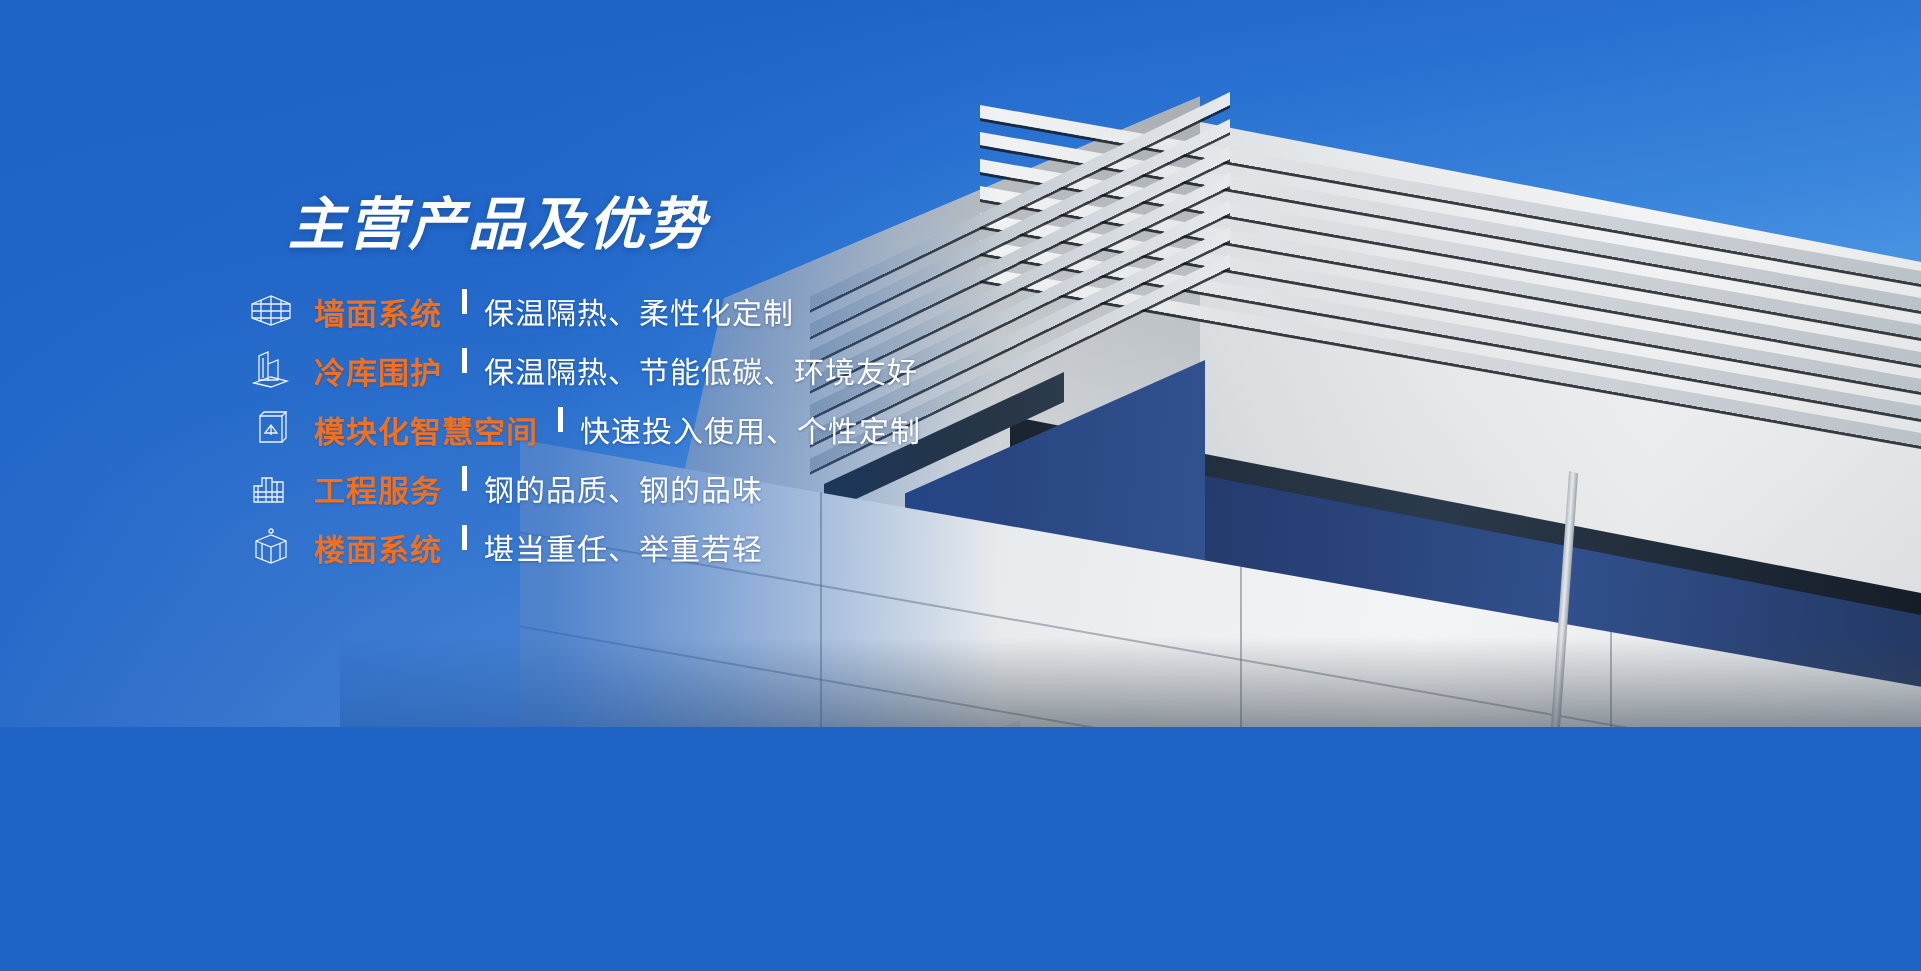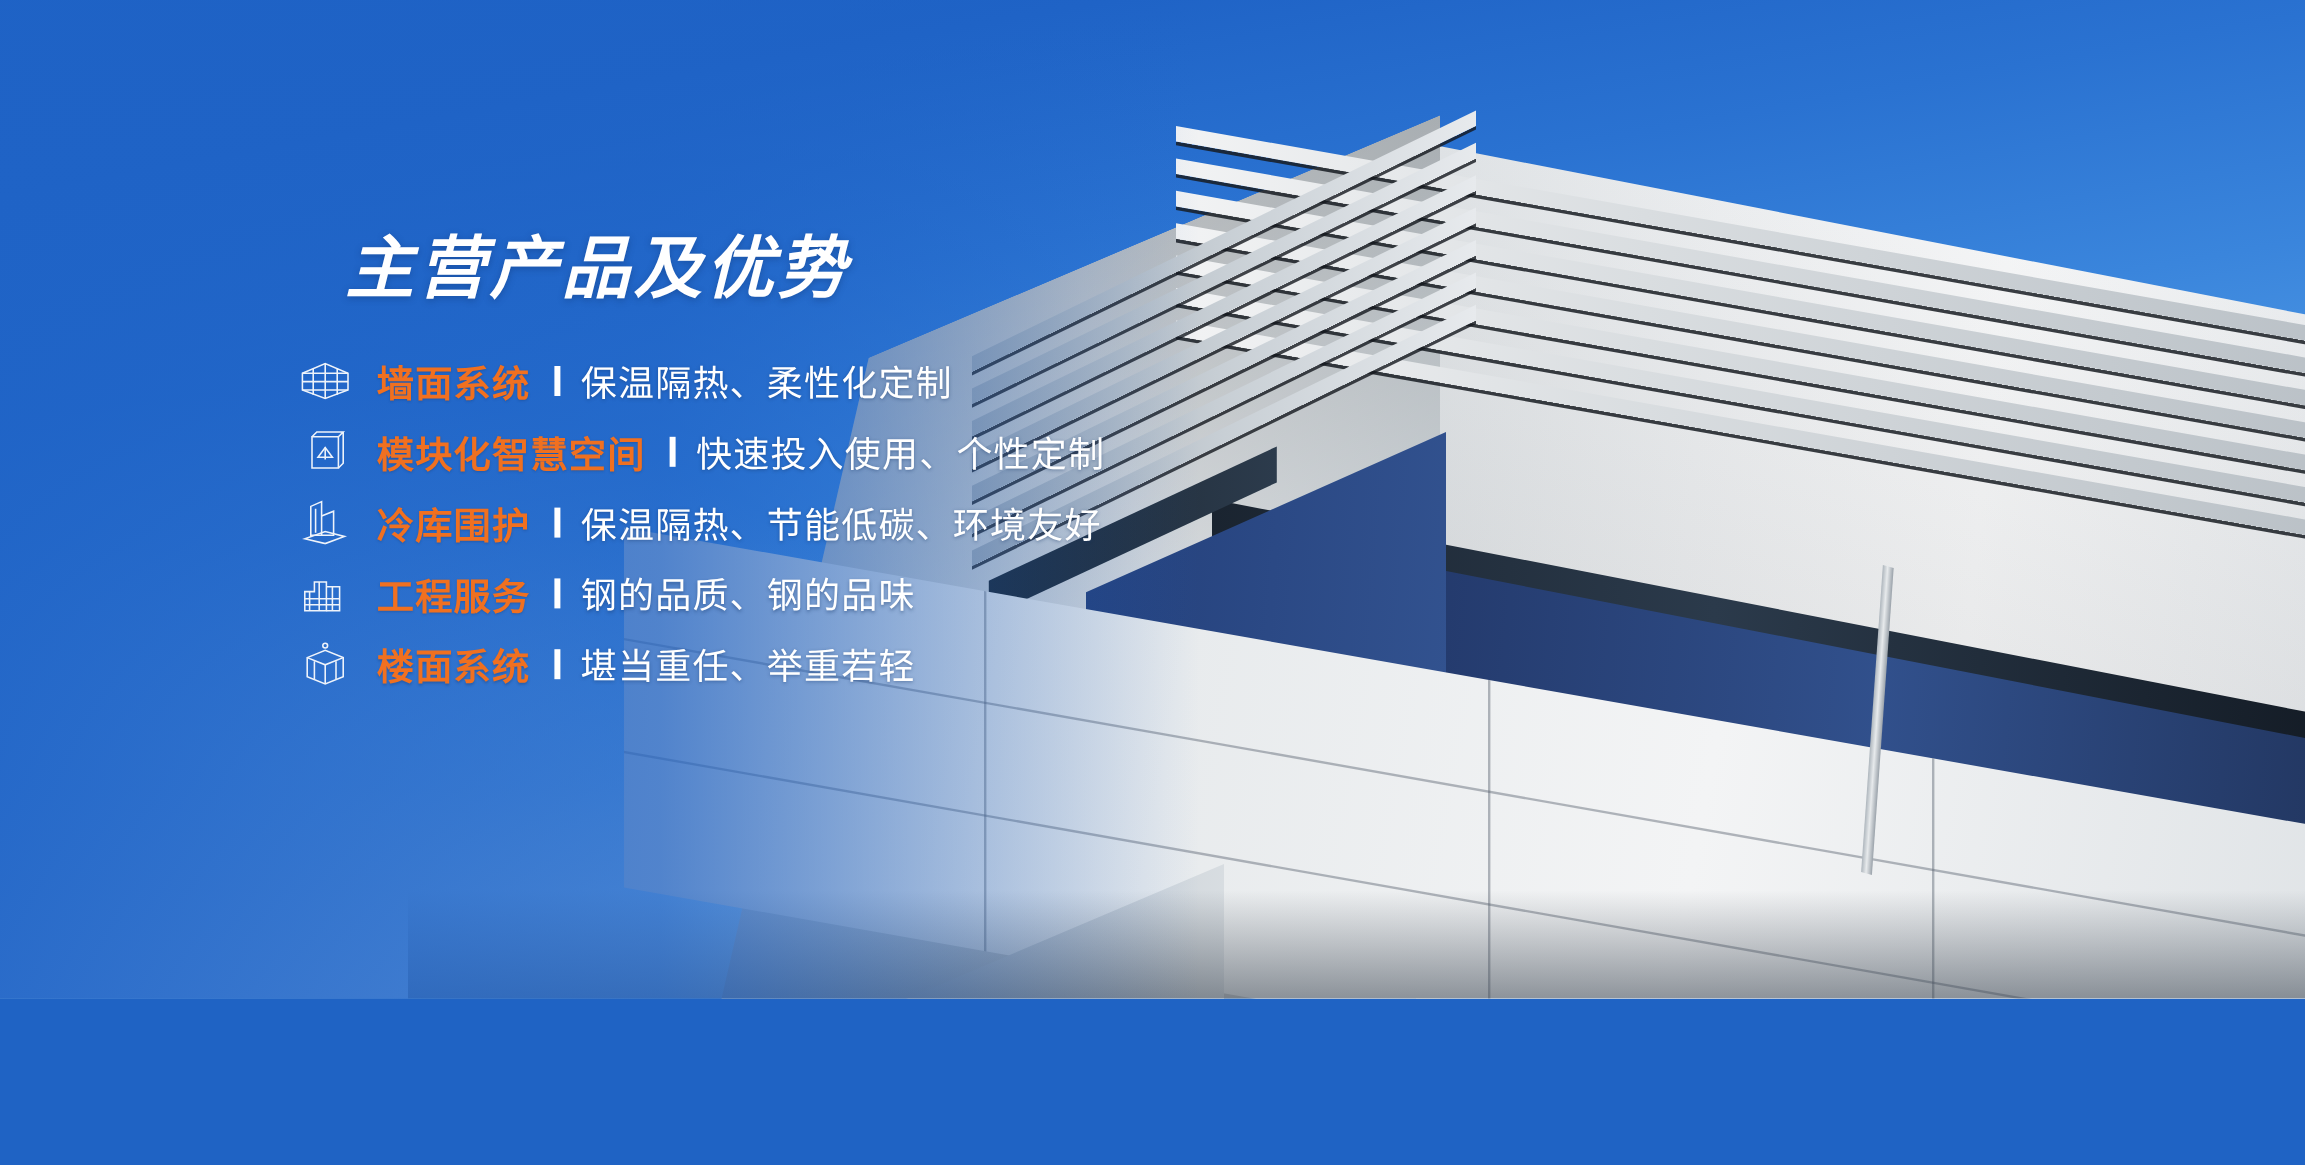--- a/index.html
+++ b/index.html
@@ -9,21 +9,21 @@
     width: 1921px;
     height: 971px;
     overflow: hidden;
     background: #1f63c4;
     font-family: "Liberation Sans", "DejaVu Sans", sans-serif;
   }
 
   #banner {
     position: relative;
     width: 1921px;
-    height: 832px;
+    height: 727px;
     overflow: hidden;
   }
 
   
   .sky {
     position: absolute;
     inset: 0;
     background:
       radial-gradient(900px 520px at 12% 78%, rgba(150,200,245,0.55) 0%, rgba(150,200,245,0) 62%),
       linear-gradient(170deg,
@@ -230,21 +230,20 @@
     text-shadow: 0 2px 6px rgba(12,44,96,0.35);
     white-space: nowrap;
   }
 
   .product-list {
     list-style: none;
   }
 
   .product-row {
     display: flex;
-    align-items: center;
     height: 56px;
     margin-bottom: 3px;
     white-space: nowrap;
   }
 
   .row-icon {
     flex: 0 0 54px;
     width: 54px;
     height: 42px;
     margin-left: -44px;
@@ -369,43 +368,43 @@
         <span class="row-title">墙面系统</span>
         <span class="row-sep"></span>
         <span class="row-desc">保温隔热、柔性化定制</span>
       </li>
 
 
 
       <li class="product-row">
         <span class="row-icon">
           <svg width="44" height="38" viewBox="0 0 44 38" fill="none" stroke="#ffffff" stroke-width="1.3">
+            <path d="M10 30 L10 6 L19 2 L19 30 Z"></path>
+            <path d="M19 14 L29 10 L29 30 L19 30"></path>
+            <path d="M5 33 L22 37 L38 31 L22 27 Z"></path>
+            <path d="M14 8 L14 28"></path>
+          </svg>
+        </span>
+        <span class="row-title">冷库围护</span>
+        <span class="row-sep"></span>
+        <span class="row-desc">保温隔热、节能低碳、环境友好</span>
+      </li>
+
+      <li class="product-row">
+        <span class="row-icon">
+          <svg width="44" height="38" viewBox="0 0 44 38" fill="none" stroke="#ffffff" stroke-width="1.3">
             <path d="M11 7 L33 7 L33 33 L11 33 Z"></path>
             <path d="M11 7 L15 3 L37 3 L33 7 M33 33 L37 29 L37 3"></path>
             <path d="M16 24 L22 16 L28 24 Z"></path>
             <path d="M22 16 L22 26"></path>
           </svg>
         </span>
         <span class="row-title">模块化智慧空间</span>
         <span class="row-sep"></span>
         <span class="row-desc">快速投入使用、个性定制</span>
-      </li>
-
-      <li class="product-row">
-        <span class="row-icon">
-          <svg width="44" height="38" viewBox="0 0 44 38" fill="none" stroke="#ffffff" stroke-width="1.3">
-            <path d="M10 30 L10 6 L19 2 L19 30 Z"></path>
-            <path d="M19 14 L29 10 L29 30 L19 30"></path>
-            <path d="M5 33 L22 37 L38 31 L22 27 Z"></path>
-            <path d="M14 8 L14 28"></path>
-          </svg>
-        </span>
-        <span class="row-title">冷库围护</span>
-        <span class="row-sep"></span>
-        <span class="row-desc">保温隔热、节能低碳、环境友好</span>
       </li>
 
       <li class="product-row">
         <span class="row-icon">
           <svg width="44" height="38" viewBox="0 0 44 38" fill="none" stroke="#ffffff" stroke-width="1.3">
             <path d="M5 34 L5 18 L13 18 L13 10 L23 10 L23 34 Z"></path>
             <path d="M23 14 L34 14 L34 34 L23 34"></path>
             <path d="M9 18 L9 34 M17 10 L17 34 M28 14 L28 34"></path>
             <path d="M5 24 L34 24 M5 29 L34 29"></path>
           </svg>

